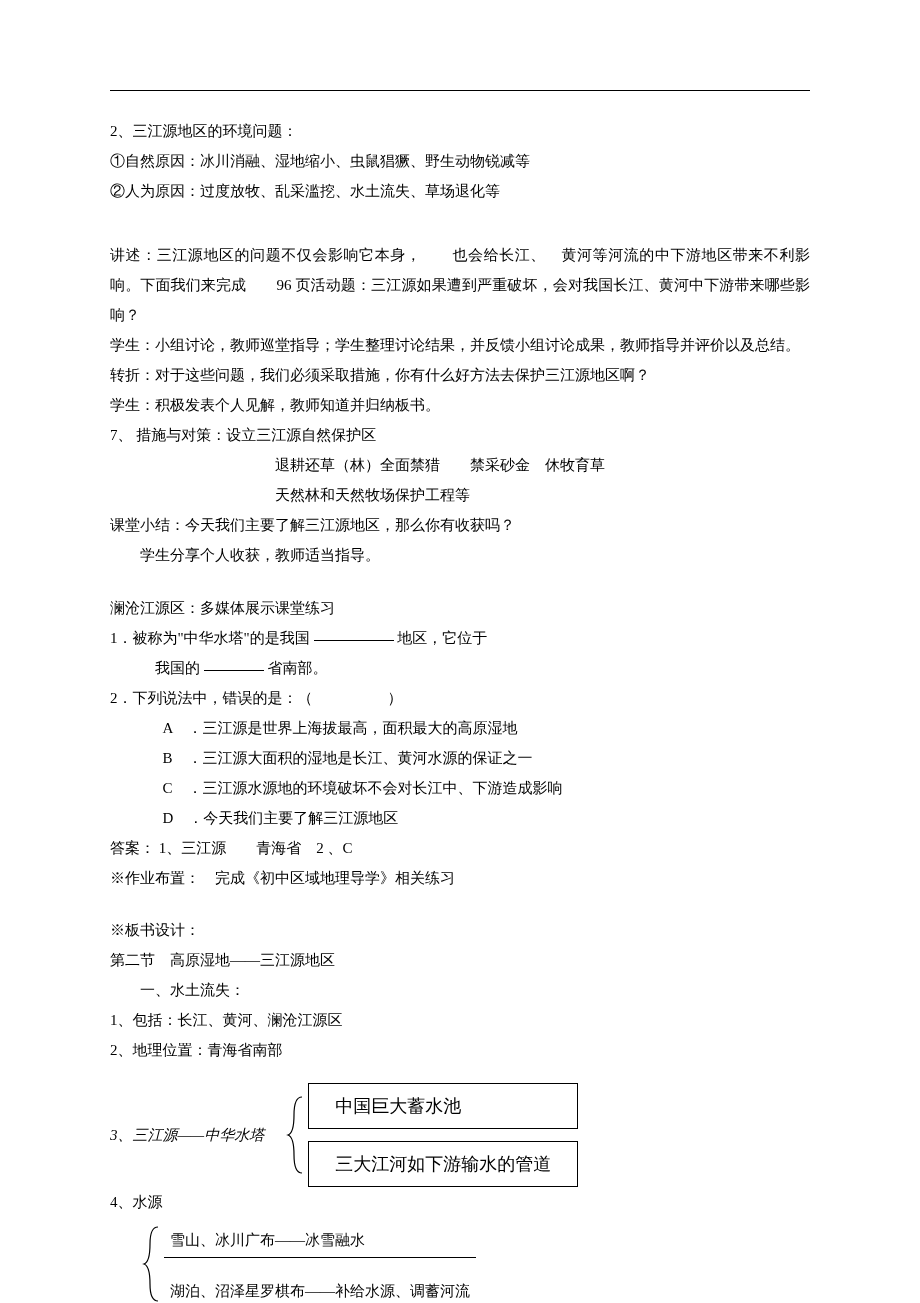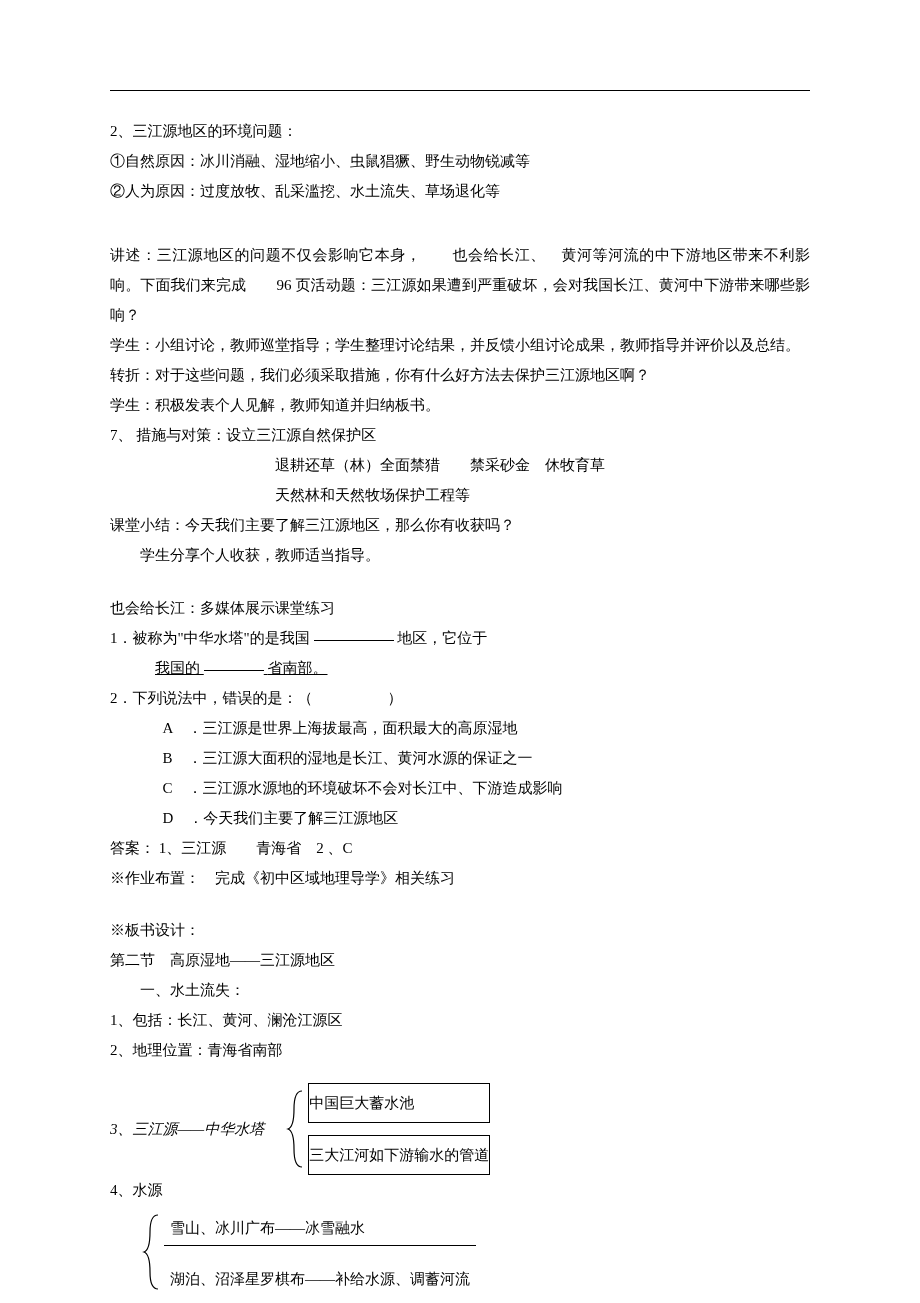--- a/index.html
+++ b/index.html
@@ -53,23 +53,23 @@
     .brace-svg {
       flex-shrink: 0;
     }
     .brace-items {
       display: flex;
       flex-direction: column;
       gap: 12px;
     }
     .box {
       border: 1px solid #000;
-      padding: 4px 0;
+      padding: 4px 26px;
       display: inline-block;
-      font-size: 15px;
+      font-size: 18px;
     }
     .line3-row {
       display: flex;
       align-items: center;
     }
     .line3-label {
       padding-right: 20px;
       font-style: italic;
     }
   </style>
@@ -84,27 +84,27 @@
 <p class="para" style="text-align:justify;margin-top:34px;">讲述：三江源地区的问题不仅会影响它本身，　　也会给长江、　黄河等河流的中下游地区带来不利影响。下面我们来完成　　96 页活动题：三江源如果遭到严重破坏，会对我国长江、黄河中下游带来哪些影响？</p>
 <p class="para">学生：小组讨论，教师巡堂指导；学生整理讨论结果，并反馈小组讨论成果，教师指导并评价以及总结。</p>
 <p class="para">转折：对于这些问题，我们必须采取措施，你有什么好方法去保护三江源地区啊？</p>
 <p class="para">学生：积极发表个人见解，教师知道并归纳板书。</p>
 <p class="para">7、 措施与对策：设立三江源自然保护区</p>
 <p class="para indent3">退耕还草（林）全面禁猎　　禁采砂金　休牧育草</p>
 <p class="para indent3">天然林和天然牧场保护工程等</p>
 <p class="para">课堂小结：今天我们主要了解三江源地区，那么你有收获吗？</p>
 <p class="para indent1">学生分享个人收获，教师适当指导。</p>
 
-<p class="para sect-gap">也会给长江：多媒体展示课堂练习</p>
+<p class="para sect-gap">澜沧江源区：多媒体展示课堂练习</p>
 <p class="para">
   <span>1．被称为"中华水塔"的是我国</span>
   <span class="blank">　　　　　</span>
   <span>地区，它位于</span>
 </p>
-<p class="para" style="padding-left:3em;text-decoration:underline;">
+<p class="para" style="padding-left:3em;">
   <span>我国的</span>
   <span class="blank blank-short">　　　　</span>
   <span>省南部。</span>
 </p>
 <p class="para">2．下列说法中，错误的是：（　　　　　）</p>
 <p class="para opt">A　．三江源是世界上海拔最高，面积最大的高原湿地</p>
 <p class="para opt">B　．三江源大面积的湿地是长江、黄河水源的保证之一</p>
 <p class="para opt">C　．三江源水源地的环境破坏不会对长江中、下游造成影响</p>
 <p class="para opt">D　．今天我们主要了解三江源地区</p>
 <p class="para">答案： 1、三江源　　青海省　2 、C</p>

